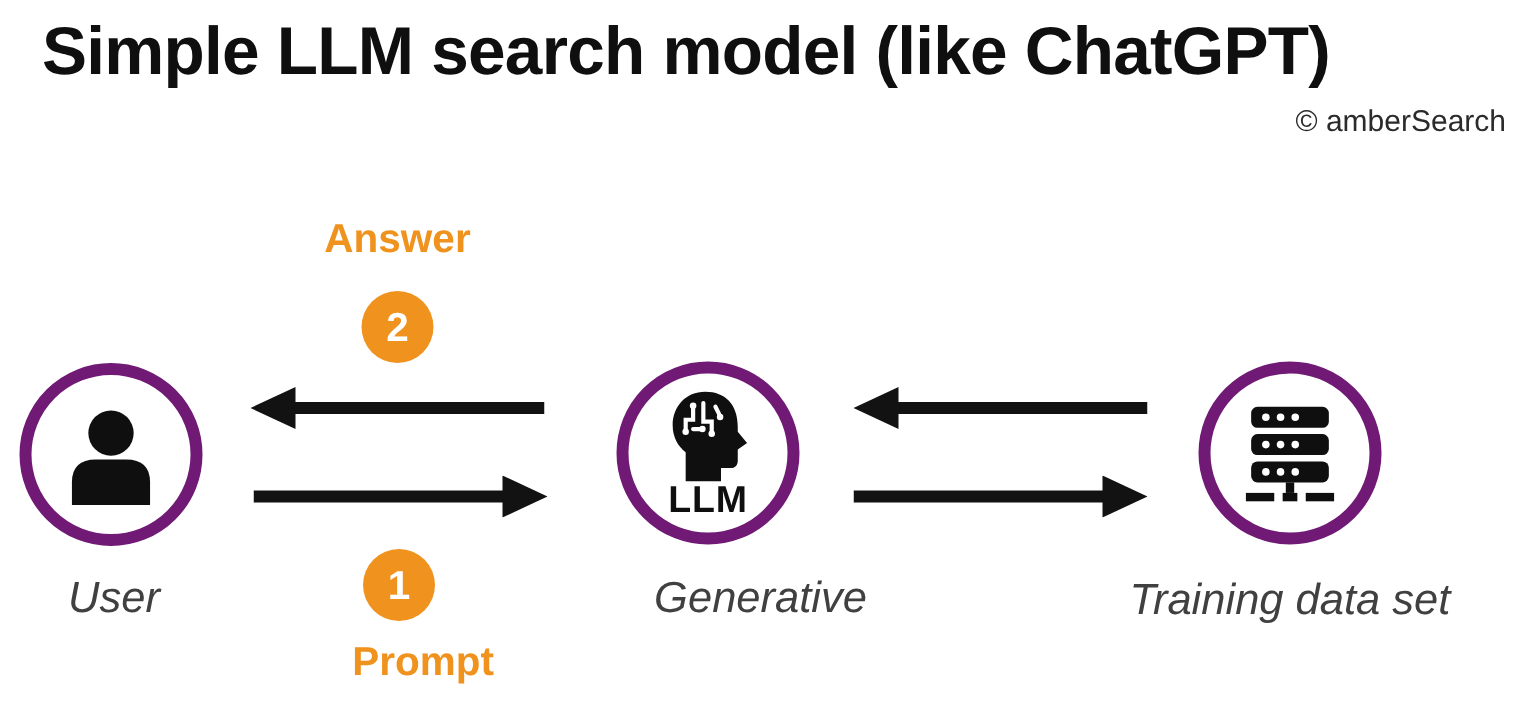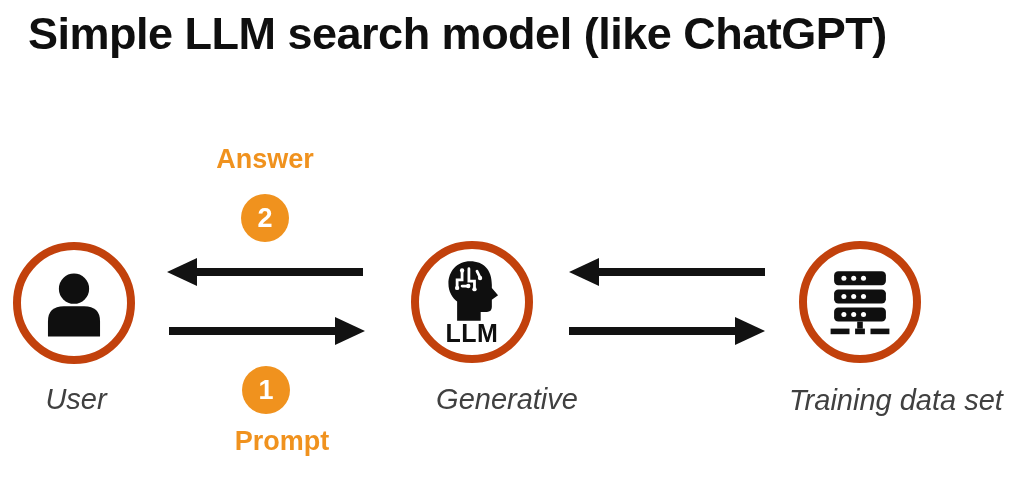--- a/index.html
+++ b/index.html
@@ -59,21 +59,21 @@
     line-height: 48px;
   }
   .badge-2 { left: 241px; top: 194px; }
   .badge-1 { left: 242px; top: 366px; }
 
   
   .node-circle {
     position: absolute;
     width: 122px;
     height: 122px;
-    border: 8px solid #c2410c;
+    border: 8px solid #701a75;
     border-radius: 50%;
     background: #ffffff;
     display: flex;
     flex-direction: column;
     align-items: center;
     justify-content: center;
   }
   .user-node { left: 13px;  top: 242px; }
   .llm-node  { left: 411px; top: 241px; }
   .data-node { left: 799px; top: 241px; }
@@ -92,36 +92,37 @@
     transform: translateX(-50%);
     font-size: 29px;
     font-style: italic;
     color: #404040;
     text-align: center;
     line-height: 37px;
     white-space: nowrap;
   }
   .user-label { left: 76px;  top: 381px; }
   .llm-label  { left: 475px; top: 381px; margin-left: 32px; }
-  .data-label { left: 860px; top: 382px; margin-left: 36px; }
+  .data-label { left: 860px; top: 382px; }
 
   
   .arrow { position: absolute; width: 196px; height: 28px; }
   .arrow-answer      { left: 167px; top: 258px; }
   .arrow-prompt      { left: 169px; top: 317px; }
   .arrow-data-to-llm { left: 569px; top: 258px; }
   .arrow-llm-to-data { left: 569px; top: 317px; }
   .arrow svg { display: block; width: 100%; height: 100%; }
 </style>
 </head>
 <body>
 
 <div class="canvas">
 
   <h1 class="title">Simple LLM search model (like ChatGPT)</h1>
+  <div class="copyright">© amberSearch</div>
 
   <div class="flow-label answer-label">Answer</div>
   <div class="step-badge badge-2">2</div>
 
   <div class="step-badge badge-1">1</div>
   <div class="flow-label prompt-label">Prompt</div>
 
   <div class="arrow arrow-answer">
     <svg viewBox="0 0 196 28">
       <polygon points="30,0 0,14 30,28" fill="#121212"></polygon>

